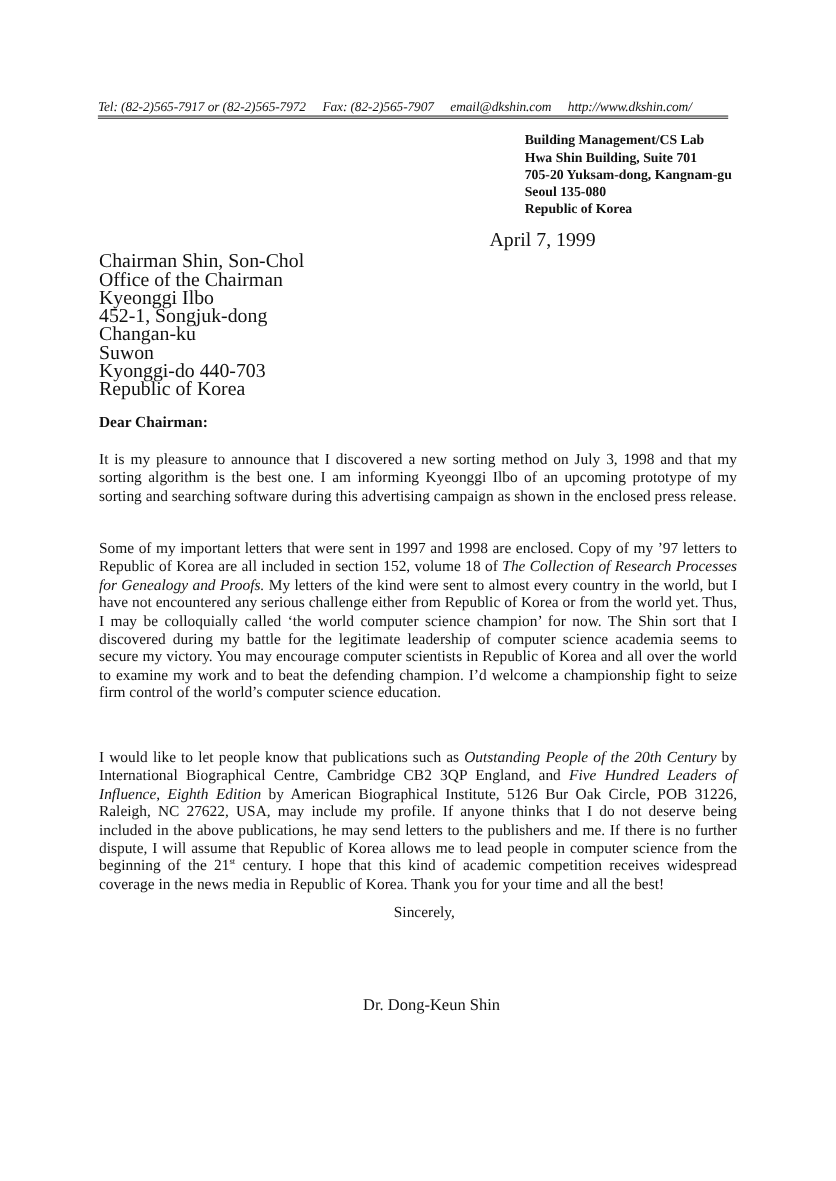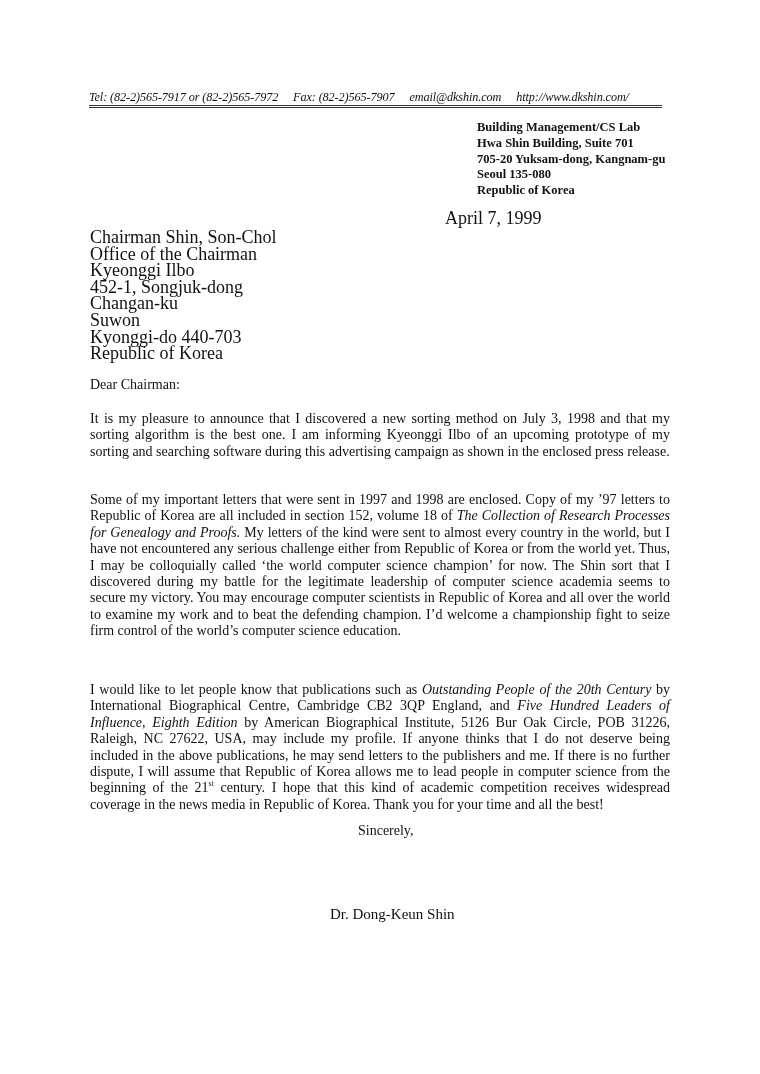--- a/index.html
+++ b/index.html
@@ -8,21 +8,21 @@
   .page { position: absolute; left: 0; top: 0; width: 692px; height: 1074px; }
   .header-line { position: absolute; left: 89px; top: 90px; width: 573px;
          font-size: 12.2px; font-style: italic; white-space: nowrap;
          border-bottom: 3px double #333; padding-bottom: 0px; line-height: 15px; letter-spacing: -0.1px; }
   .header-line span { margin-right: 12px; }
   .header-line span:last-child { margin-right: 0; }
   .sender { position: absolute; left: 444px; top: 120px; font-size: 12.5px;
          font-weight: bold; line-height: 15.8px; margin-left: 33px; }
   .date { position: absolute; left: 445px; top: 210px; font-size: 18px; line-height: 17px; }
   .recipient { position: absolute; left: 90px; top: 229px; font-size: 18px; line-height: 16.6px; }
-  .salutation { position: absolute; left: 90px; top: 376px; font-size: 14px; line-height: 17px; }
+  .salutation { position: absolute; left: 90px; top: 376px; font-size: 14px; line-height: 17px; font-weight: bold; }
   .para { position: absolute; left: 90px; width: 580px; font-size: 14px; line-height: 16.4px;
          text-align: justify; }
   .p1 { top: 411px; }
   .p2 { top: 492px; }
   .p3 { top: 658px; margin-top: 24px; }
   .closing { position: absolute; left: 358px; top: 823px; font-size: 14px; }
   .signature { position: absolute; left: 330px; top: 906px; font-size: 15px; }
   .cc { position: absolute; left: 89px; top: 957px; font-size: 14px; white-space: nowrap; }
   i { font-style: italic; }
   sup { font-size: 8px; line-height: 0; }

